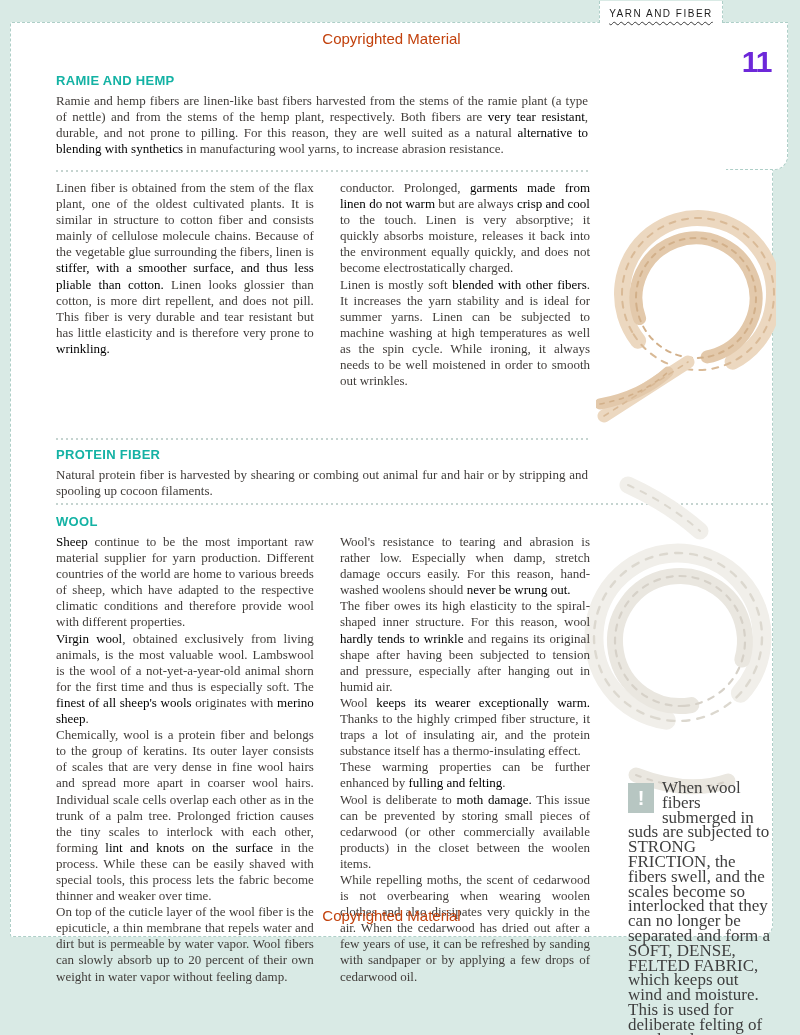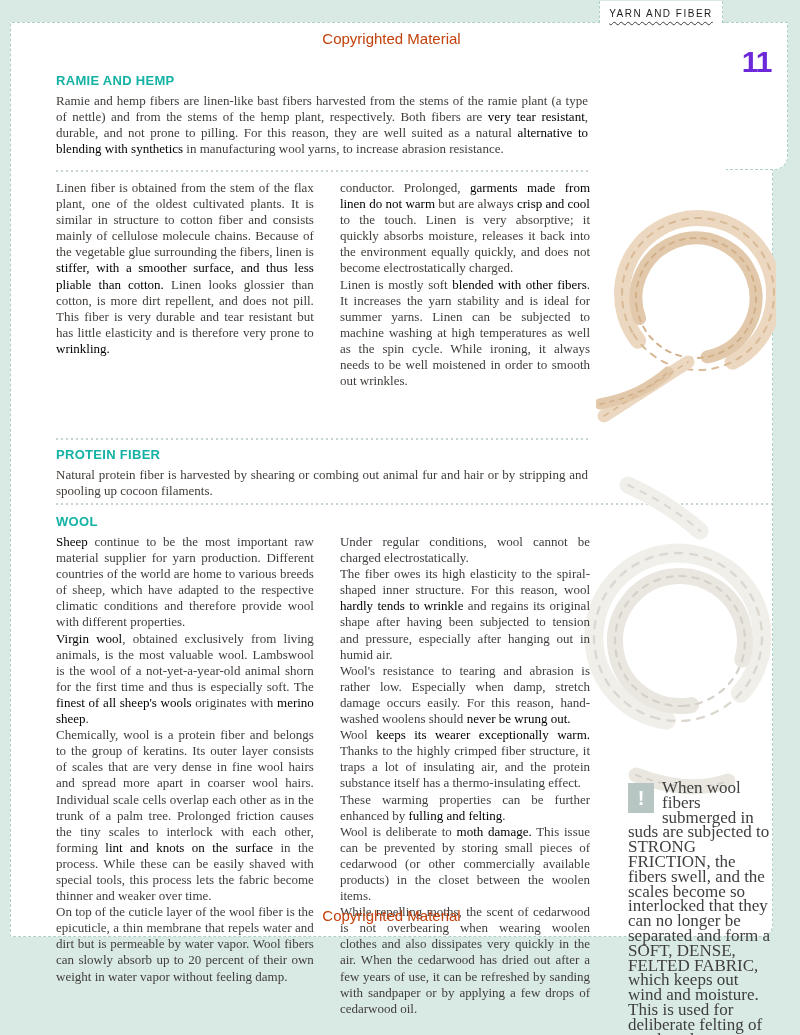--- a/index.html
+++ b/index.html
@@ -156,23 +156,22 @@
   <div class="section" style="left:45px;top:491px;width:534px;">
     <h2 class="section-heading">WOOL</h2>
     <div class="columns">
       <div class="col-l body-text">
           <p><span class="hl">Sheep</span><span> continue to be the most important raw material supplier for yarn production. Different countries of the world are home to various breeds of sheep, which have adapted to the respective climatic conditions and therefore provide wool with different properties.</span></p>
           <p><span class="hl">Virgin wool</span><span>, obtained exclusively from living animals, is the most valuable wool. Lambswool is the wool of a not-yet-a-year-old animal shorn for the first time and thus is especially soft. The </span><span class="hl">finest of all sheep's wools</span><span> originates with </span><span class="hl">merino sheep</span><span>.</span></p>
           <p><span>Chemically, wool is a protein fiber and belongs to the group of keratins. Its outer layer consists of scales that are very dense in fine wool hairs and spread more apart in coarser wool hairs. Individual scale cells overlap each other as in the trunk of a palm tree. Prolonged friction causes the tiny scales to interlock with each other, forming </span><span class="hl">lint and knots on the surface</span><span> in the process. While these can be easily shaved with special tools, this process lets the fabric become thinner and weaker over time.</span></p>
           <p><span>On top of the cuticle layer of the wool fiber is the epicuticle, a thin membrane that repels water and dirt but is permeable by water vapor. Wool fibers can slowly absorb up to 20 percent of their own weight in water vapor without feeling damp.</span></p>
         </div>
       <div class="col-r body-text">
-          <p><span>Under regular conditions, wool cannot be charged electrostatically.</span></p>
+          <p><span>Wool's resistance to tearing and abrasion is rather low. Especially when damp, stretch damage occurs easily. For this reason, hand-washed woolens should </span><span class="hl">never be wrung out.</span></p>
           <p><span>The fiber owes its high elasticity to the spiral-shaped inner structure. For this reason, wool </span><span class="hl">hardly tends to wrinkle</span><span> and regains its original shape after having been subjected to tension and pressure, especially after hanging out in humid air.</span></p>
-          <p><span>Wool's resistance to tearing and abrasion is rather low. Especially when damp, stretch damage occurs easily. For this reason, hand-washed woolens should </span><span class="hl">never be wrung out.</span></p>
           <p><span>Wool </span><span class="hl">keeps its wearer exceptionally warm.</span><span> Thanks to the highly crimped fiber structure, it traps a lot of insulating air, and the protein substance itself has a thermo-insulating effect.</span></p>
           <p><span>These warming properties can be further enhanced by </span><span class="hl">fulling and felting</span><span>.</span></p>
           <p><span>Wool is deliberate to </span><span class="hl">moth damage.</span><span> This issue can be prevented by storing small pieces of cedarwood (or other commercially available products) in the closet between the woolen items.</span></p>
           <p><span>While repelling moths, the scent of cedarwood is not overbearing when wearing woolen clothes and also dissipates very quickly in the air. When the cedarwood has dried out after a few years of use, it can be refreshed by sanding with sandpaper or by applying a few drops of cedarwood oil.</span></p>
         </div>
     </div>
   </div>
 
   <div class="note">
     <div class="note-icon">

